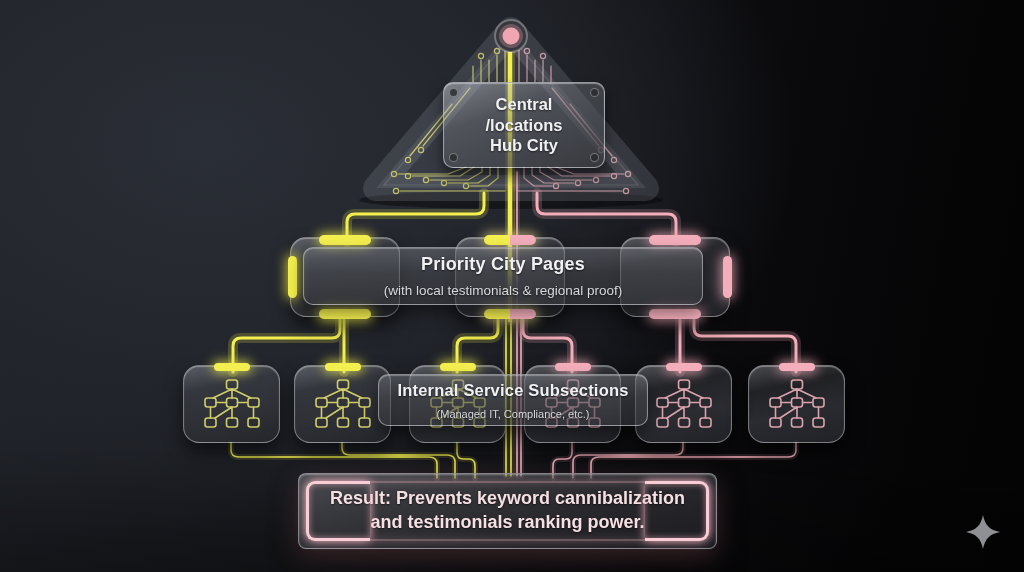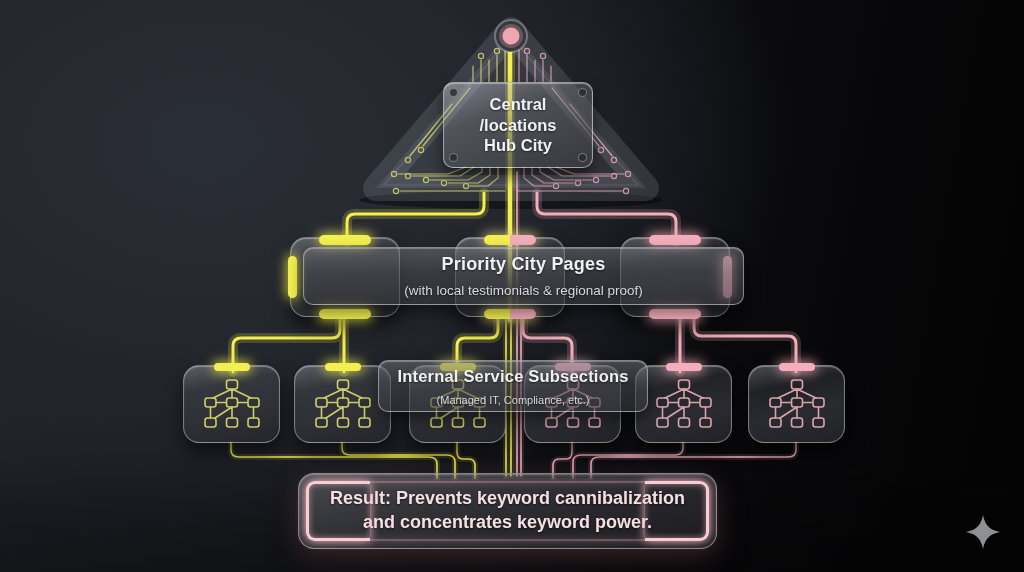--- a/index.html
+++ b/index.html
@@ -47,21 +47,21 @@
     box-shadow:inset 0 1px 1px rgba(255,255,255,.3), 0 8px 16px rgba(0,0,0,.45);
     display:flex;flex-direction:column;align-items:center;justify-content:center;
     text-align:center;color:var(--title_text,#f0f1f3);
   }
   .bar .t1{font-weight:bold;font-size:18px;letter-spacing:.2px;text-shadow:0 1px 2px rgba(0,0,0,.6)}
   .bar .t2{font-size:13.5px;color:var(--subtitle_text,#d7d9dc);margin-top:8px;text-shadow:0 1px 2px rgba(0,0,0,.6)}
   .bar.small .t1{font-size:16.5px}
   .bar.small .t2{font-size:11px}
 
   .hub-plate{
-    position:absolute;left:443px;top:82px;width:150px;height:86px;box-sizing:border-box;
+    position:absolute;left:443px;top:82px;width:162px;height:86px;box-sizing:border-box;
     border-radius:10px;z-index:3;
     background:linear-gradient(160deg, rgba(210,213,220,.45) 0%, rgba(130,133,140,.35) 35%, rgba(70,72,78,.72) 75%, rgba(58,59,64,.8) 100%);
     border:1px solid rgba(230,233,238,.55);
     box-shadow:inset 0 1px 1px rgba(255,255,255,.4), 0 8px 14px rgba(0,0,0,.5);
     display:flex;align-items:center;justify-content:center;text-align:center;
     color:var(--title_text,#f0f1f3);font-weight:bold;font-size:16.5px;line-height:1.25;
     text-shadow:0 1px 2px rgba(0,0,0,.55);
   }
   .screw{position:absolute;width:7px;height:7px;border-radius:50%;
     background:rgba(40,41,45,.8);border:1px solid rgba(255,255,255,.35);}
@@ -83,21 +83,21 @@
   .tab.split .sp{background:var(--pink,#f4aebb)}
 
   .tree-icon{position:absolute;left:50%;top:50%;transform:translate(-50%,-50%);opacity:.95}
   .tree-icon path,.tree-icon rect{fill:none;stroke-width:1.6;stroke-linejoin:round;stroke-linecap:round}
   .tree-y path,.tree-y rect{stroke:var(--circuit_yellow,#d8d56e)}
   .tree-p path,.tree-p rect{stroke:var(--circuit_pink,#e3aab4)}
 
   
   .result{
     position:absolute;left:298px;top:473px;width:419px;height:76px;box-sizing:border-box;
-    border-radius:16px;z-index:5;
+    border-radius:8px;z-index:5;
     background:linear-gradient(168deg, rgba(150,152,158,.40) 0%, rgba(84,85,90,.55) 30%, rgba(40,40,45,.88) 70%, rgba(30,30,34,.92) 100%);
     border:1.5px solid rgba(222,224,230,.5);
     box-shadow:inset 0 1px 2px rgba(255,255,255,.35), 0 8px 26px rgba(238,150,165,.22), 0 14px 28px rgba(0,0,0,.6);
     display:flex;align-items:center;justify-content:center;text-align:center;
     color:var(--result_text,#f6e0e4);font-weight:bold;font-size:18px;line-height:1.32;
     text-shadow:0 1px 2px rgba(0,0,0,.6);
   }
   .result .frame{position:absolute;inset:7px;border-radius:9px;
     border:2.5px solid rgba(246,183,195,.35);box-shadow:0 0 10px rgba(246,183,195,.3), inset 0 0 8px rgba(246,183,195,.2);pointer-events:none}
   .bracket{position:absolute;top:7px;bottom:7px;width:64px;box-sizing:border-box;
@@ -242,21 +242,21 @@
     <span class="tab h bot split">
         <span class="sy"></span>
         <span class="sp"></span>
       </span>
   </div>
   <div class="glass" style="left:620px;top:237px;width:110px;height:80px">
     <span class="tab h top tp"></span>
     <span class="tab h bot tp"></span>
     <span class="tab v right tp"></span>
   </div>
-  <div class="bar" style="left:303px;top:247px;width:441px;height:58px">
+  <div class="bar" style="left:303px;top:247px;width:400px;height:58px">
     <div class="t1">Priority City Pages</div>
     <div class="t2">(with local testimonials &amp; regional proof)</div>
   </div>
 
   <div class="glass" style="left:183px;top:365px;width:97px;height:78px">
     <span class="tab h sm top ty"></span>
     <svg class="tree-icon tree-y" width="62" height="52" viewBox="0 0 62 52">
       <path d="M31,11 V20 M31,11 L12,20 M31,11 L50,20 M15,24.5 H25.5 M36.5,24.5 H46 M9.5,29 V40 M31,29 V40 M52.5,29 V40 M31,29 L14,40"></path>
       <rect x="25.5" y="2" width="11" height="9" rx="2.5"></rect>
       <rect x="4" y="20" width="11" height="9" rx="2.5"></rect>
@@ -325,32 +325,32 @@
       <path d="M31,11 V20 M31,11 L12,20 M31,11 L50,20 M15,24.5 H25.5 M36.5,24.5 H46 M9.5,29 V40 M31,29 V40 M52.5,29 V40 M31,29 L14,40"></path>
       <rect x="25.5" y="2" width="11" height="9" rx="2.5"></rect>
       <rect x="4" y="20" width="11" height="9" rx="2.5"></rect>
         <rect x="25.5" y="20" width="11" height="9" rx="2.5"></rect>
         <rect x="47" y="20" width="11" height="9" rx="2.5"></rect>
       <rect x="4" y="40" width="11" height="9" rx="2.5"></rect>
         <rect x="25.5" y="40" width="11" height="9" rx="2.5"></rect>
         <rect x="47" y="40" width="11" height="9" rx="2.5"></rect>
     </svg>
   </div>
-  <div class="bar small" style="left:378px;top:360px;width:270px;height:52px">
+  <div class="bar small" style="left:378px;top:374px;width:270px;height:52px">
     <div class="t1">Internal Service Subsections</div>
     <div class="t2">(Managed IT, Compliance, etc.)</div>
   </div>
 
   <div class="result">
     <span class="frame"></span>
     <span class="bracket l"></span>
     <span class="bracket r"></span>
     <div>
       <span>Result: Prevents keyword cannibalization</span><br>
-      <span>and concentrates keyword power.</span>
+      <span>and testimonials ranking power.</span>
     </div>
   </div>
 
   <svg class="sparkle" width="48" height="48" viewBox="0 0 48 48">
     <path d="M24,7 C26.2,17.5 30.5,21.8 41,24 C30.5,26.2 26.2,30.5 24,41 C21.8,30.5 17.5,26.2 7,24 C17.5,21.8 21.8,17.5 24,7 Z" fill="#8e9093"></path>
   </svg>
 
 </div>
 
 </body></html>

